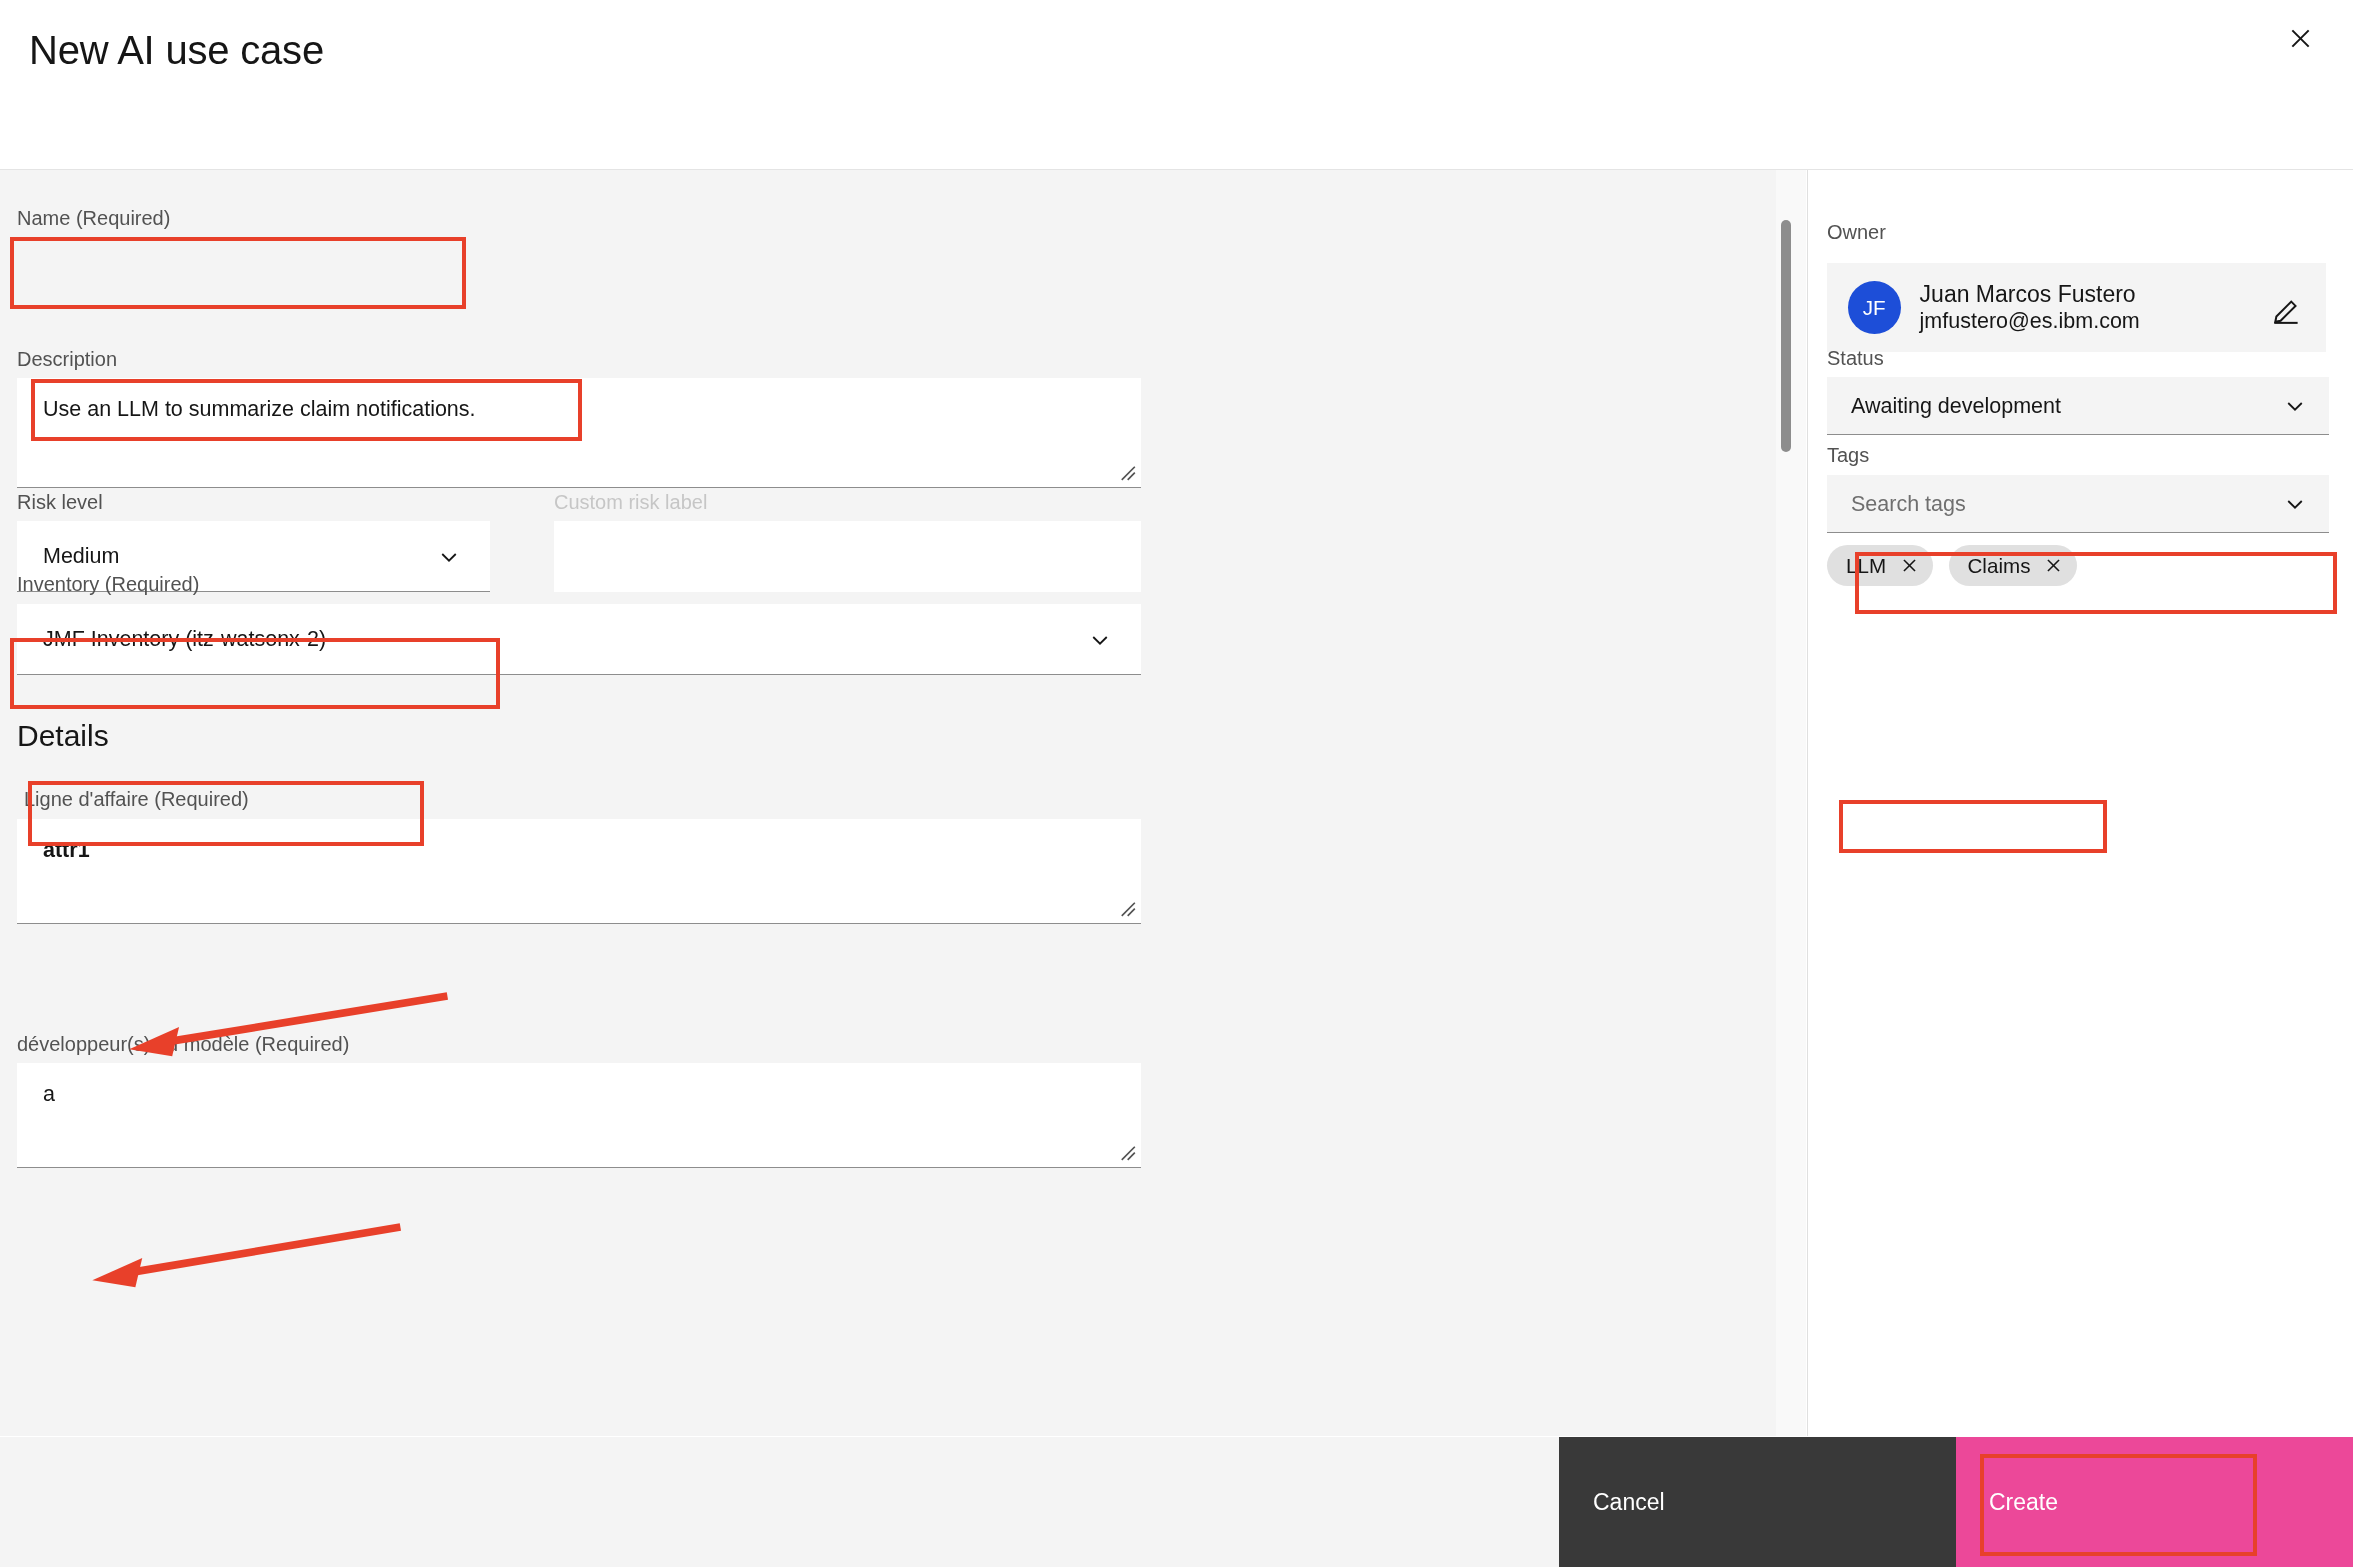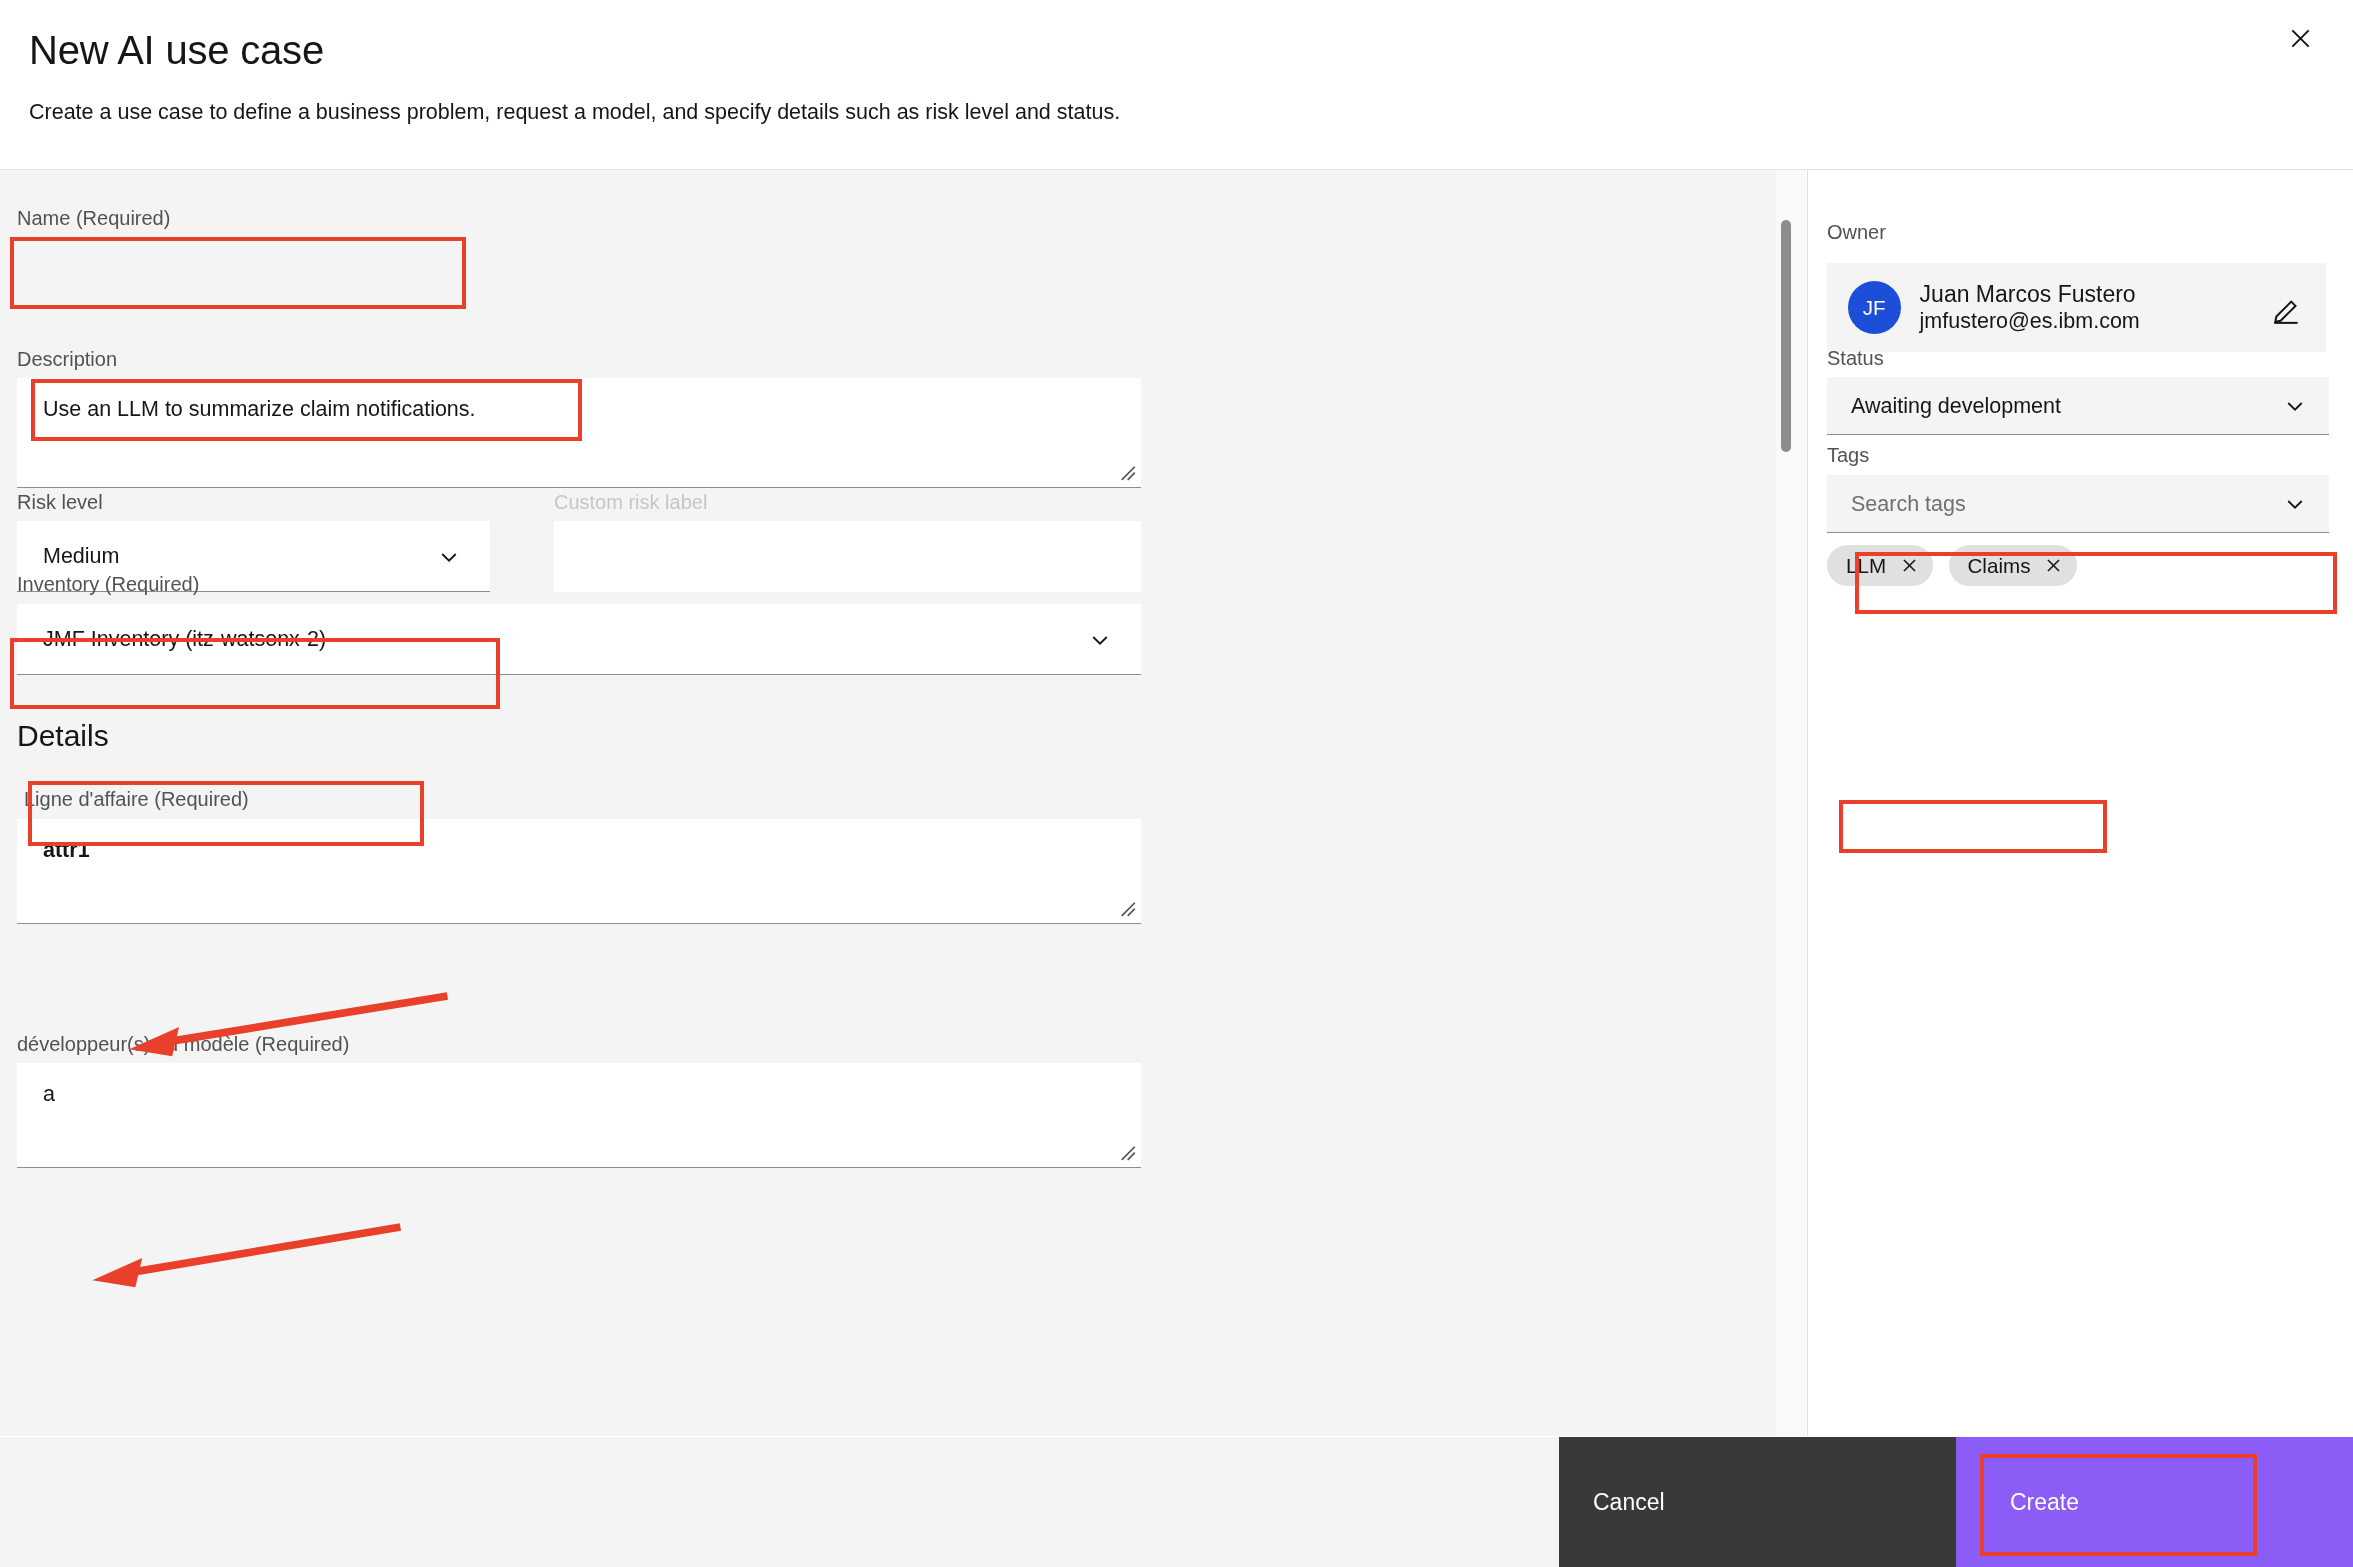--- a/index.html
+++ b/index.html
@@ -249,27 +249,27 @@
     font-family: "Liberation Sans", sans-serif;
     font-size: 23px;
     text-align: left;
     padding-left: 34px;
     cursor: pointer;
   }
   .btn-create {
     position: absolute;
     left: 1956px; top: 0;
     width: 397px; height: 131px;
-    background: #8b5cf6;
+    background: #ec4899;
     color: #ffffff;
     border: none;
     font-family: "Liberation Sans", sans-serif;
     font-size: 23px;
     text-align: left;
-    padding-left: 54px;
+    padding-left: 33px;
     cursor: pointer;
   }
 
   
   .anno {
     position: absolute;
     border: 4.3px solid #e8402a;
     pointer-events: none;
     z-index: 40;
   }
@@ -279,21 +279,20 @@
     z-index: 41;
   }
 </style>
 </head>
 <body>
 
 <div class="modal">
 
   <div class="modal-header">
     <div class="modal-title">New AI use case</div>
-    <div class="modal-subtitle">Create a use case to define a business problem, request a model, and specify details such as risk level and status.</div>
     <button class="close-btn">
       <span>
         <svg viewBox="0 0 32 32" fill="none" stroke="#161616" stroke-width="2.2">
           <line x1="7" y1="7" x2="25" y2="25"></line>
           <line x1="25" y1="7" x2="7" y2="25"></line>
         </svg>
       </span>
     </button>
   </div>
 

